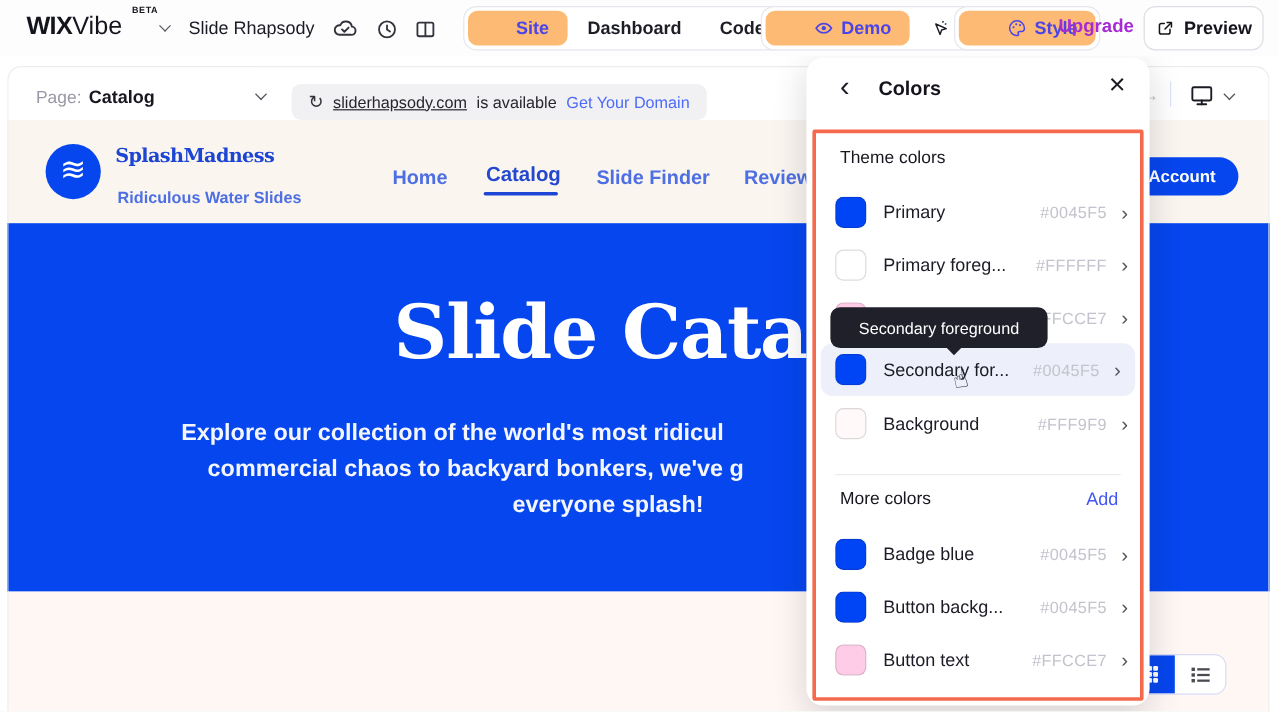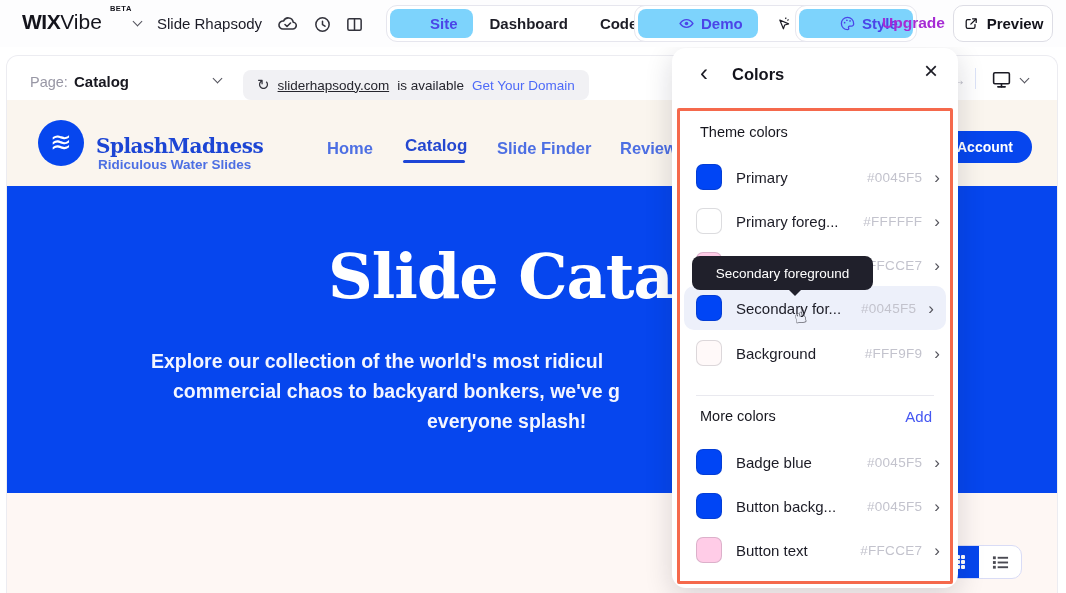--- a/index.html
+++ b/index.html
@@ -11,21 +11,21 @@
   .brand { position:absolute; left:22px; top:10px; font-size:21px; color:#14141c; white-space:nowrap; }
   .brand .wix { font-weight:800; letter-spacing:-0.5px; }
   .brand .vibe { font-weight:400; }
   .brand .beta { position:absolute; top:-6px; right:-30px; font-size:7.5px; font-weight:600; letter-spacing:.5px; color:#14141c; }
   .chev { display:inline-block; width:7px; height:7px; border-right:1.7px solid #52525c; border-bottom:1.7px solid #52525c; transform:rotate(45deg); }
   .brand-chev { position:absolute; left:134px; top:18px; }
   .project-name { position:absolute; left:157px; top:15px; font-size:15px; color:#1b1b26; }
   .tb-icon { position:absolute; top:13px; width:22px; height:22px; display:flex; align-items:center; justify-content:center; }
   .grp { position:absolute; top:5px; height:37px; display:inline-flex; align-items:center; gap:2px; padding:3px; background:#fff; border:1px solid #E6E6EE; border-radius:11px; }
   .grp-item { display:inline-flex; align-items:center; gap:6px; padding:6px 15px; border-radius:8px; font-size:15px; font-weight:600; color:#1d1d26; cursor:pointer; white-space:nowrap; }
-  .grp-item.sel { background:#7dd3fc; color:#4B45E8;padding-left:40px; }
+  .grp-item.sel { background:#fdba74; color:#4B45E8;padding-left:40px; }
   .upgrade { position:absolute; left:882px; top:14px; font-size:15.5px; font-weight:600; color:#A62BD4; }
   .preview-btn { position:absolute; left:953px; top:5px; height:37px; width:100px; display:inline-flex; align-items:center; justify-content:center; gap:8px; background:#fff; border:1px solid #DDDDE5; border-radius:10px; font-size:15px; font-weight:600; color:#14141c; }
 
   
   .canvas-frame { position:absolute; left:6px; top:55px; width:1052px; height:538px; border:1px solid #ECECF1; border-bottom:none; border-radius:12px 12px 0 0; z-index:1; pointer-events:none; }
   .pagebar-bg { position:absolute; left:6px; top:55px; width:1052px; height:45px; background:#FFFFFF; border-radius:12px 12px 0 0; z-index:1; }
   .header-bg { position:absolute; left:6px; top:100px; width:1052px; height:86px; background:#FAF5EE; z-index:1; }
   .hero-bg { position:absolute; left:6px; top:186px; width:1052px; height:307px; background:#0646EE; z-index:1; }
   .lower-bg { position:absolute; left:6px; top:493px; width:1052px; height:100px; background:#FEF7F4; z-index:1; }
 
@@ -40,21 +40,21 @@
   .domain-pill .dom { text-decoration:underline; font-weight:500;text-align:center; }
   .domain-pill .cta { color:#4D6AF8; }
   .fwd-arrow { position:absolute; left:951px; top:71px; font-size:15px; color:#C2C2CC; }
   .vdiv { position:absolute; left:975px; top:68px; width:1px; height:21px; background:#DCE3F8; }
   .monitor-ic { position:absolute; left:991px; top:69px; }
   .monitor-chev { position:absolute; left:1021px; top:75px; }
 
   
   .logo-circle { position:absolute; left:38px; top:120px; width:46px; height:46px; border-radius:50%; background:#0646EE; display:flex; align-items:center; justify-content:center; }
   .logo-wave { color:#fff; font-size:26px; line-height:1; font-family:"DejaVu Sans", sans-serif; margin-top:-2px; }
-  .site-name { position:absolute; left:96px; top:120px; font-family:"DejaVu Serif", serif; font-weight:700; font-size:20px; color:#1C45D4; letter-spacing:-0.5px;margin-top:14px; }
+  .site-name { position:absolute; left:96px; top:120px; font-family:"DejaVu Serif", serif; font-weight:700; font-size:16px; color:#1C45D4; letter-spacing:-0.5px; }
   .site-tagline { position:absolute; left:98px; top:157px; font-size:13.5px; color:#4D6FE3;font-weight:bold; }
   .nav-item { position:absolute; top:139px; font-size:16.5px; font-weight:700; color:#4D6FE3; }
   .nav-item.active { top:136px; font-size:17px; color:#2447D0; }
   .nav-underline { position:absolute; left:403px; top:160px; width:62px; height:3px; background:#1D45D6; border-radius:2px; }
   .account-btn { position:absolute; left:938px; top:131px; width:94px; height:32px; border-radius:17px; background:#0646EE; color:#fff; font-size:14px; font-weight:700; display:flex; align-items:center; justify-content:center; }
 
   
   .hero-title { position:absolute; left:328px; top:240px; font-family:"DejaVu Serif", serif; font-weight:700; font-size:62px; color:#FFFFFF; letter-spacing:-1px; white-space:nowrap; }
   .hero-line { position:absolute; font-size:19.5px; font-weight:700; color:#F4F6FF; white-space:nowrap; }
   .hl1 { left:151px; top:350px; } .hl2 { left:173px; top:380px; } .hl3 { left:427px; top:410px; }

